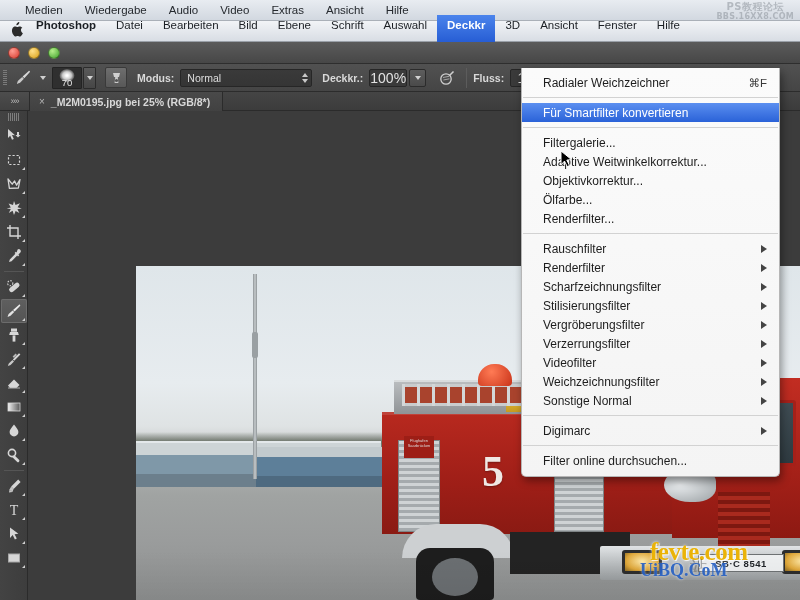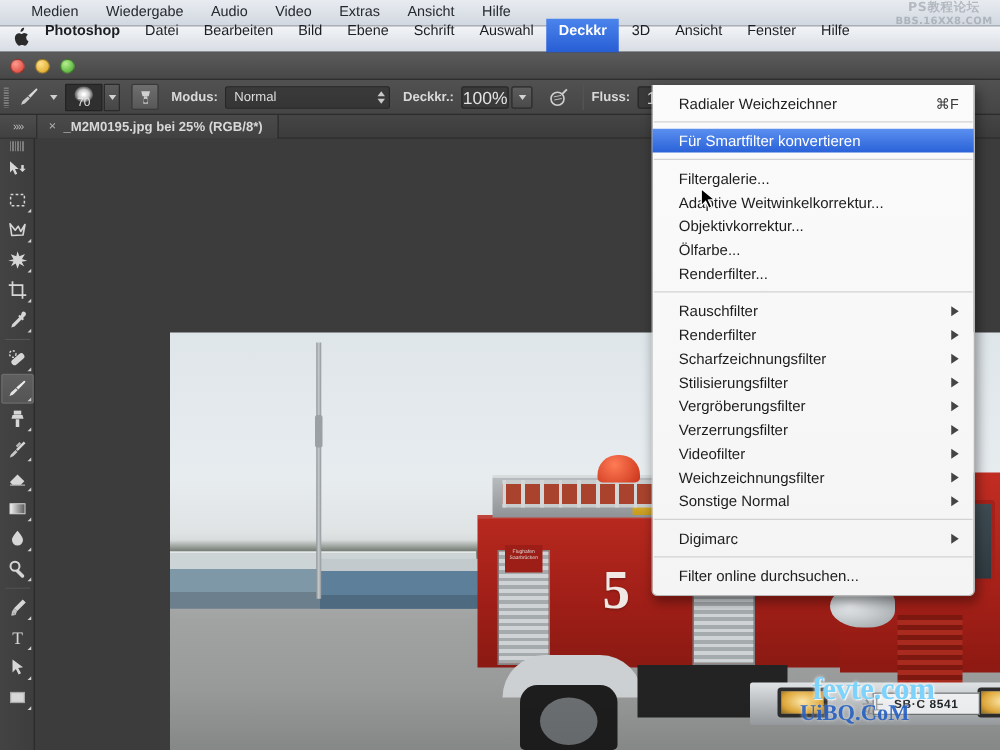--- a/index.html
+++ b/index.html
@@ -350,21 +350,21 @@
   .fm-sep { height:1px; background:#d2d2d2; margin:5px 1px 5px 1px; }
   .fm-cursor {
     position:absolute; left:38px; top:82px; width:13px; height:19px;
     pointer-events:none;
   }
 
   
   .wm-fevte {
     position:absolute; left:650px; top:538px;
     font-family:"Liberation Serif", serif; font-weight:bold; font-size:25px;
-    color:#7dd3fc; letter-spacing:-.5px;
+    color:#eab308; letter-spacing:-.5px;
     text-shadow: 0 0 3px rgba(255,255,255,.9), 1px 1px 0 rgba(255,255,255,.7);
   }
   .wm-uibq {
     position:absolute; left:640px; top:560px;
     font-family:"Liberation Serif", serif; font-weight:bold; font-size:18px;
     color:#2a63c4; letter-spacing:0px; opacity:.92;
     text-shadow: 0 0 3px rgba(255,255,255,.75);
   }
   .wm-cn {
     position:absolute; left:690px; top:556px;

